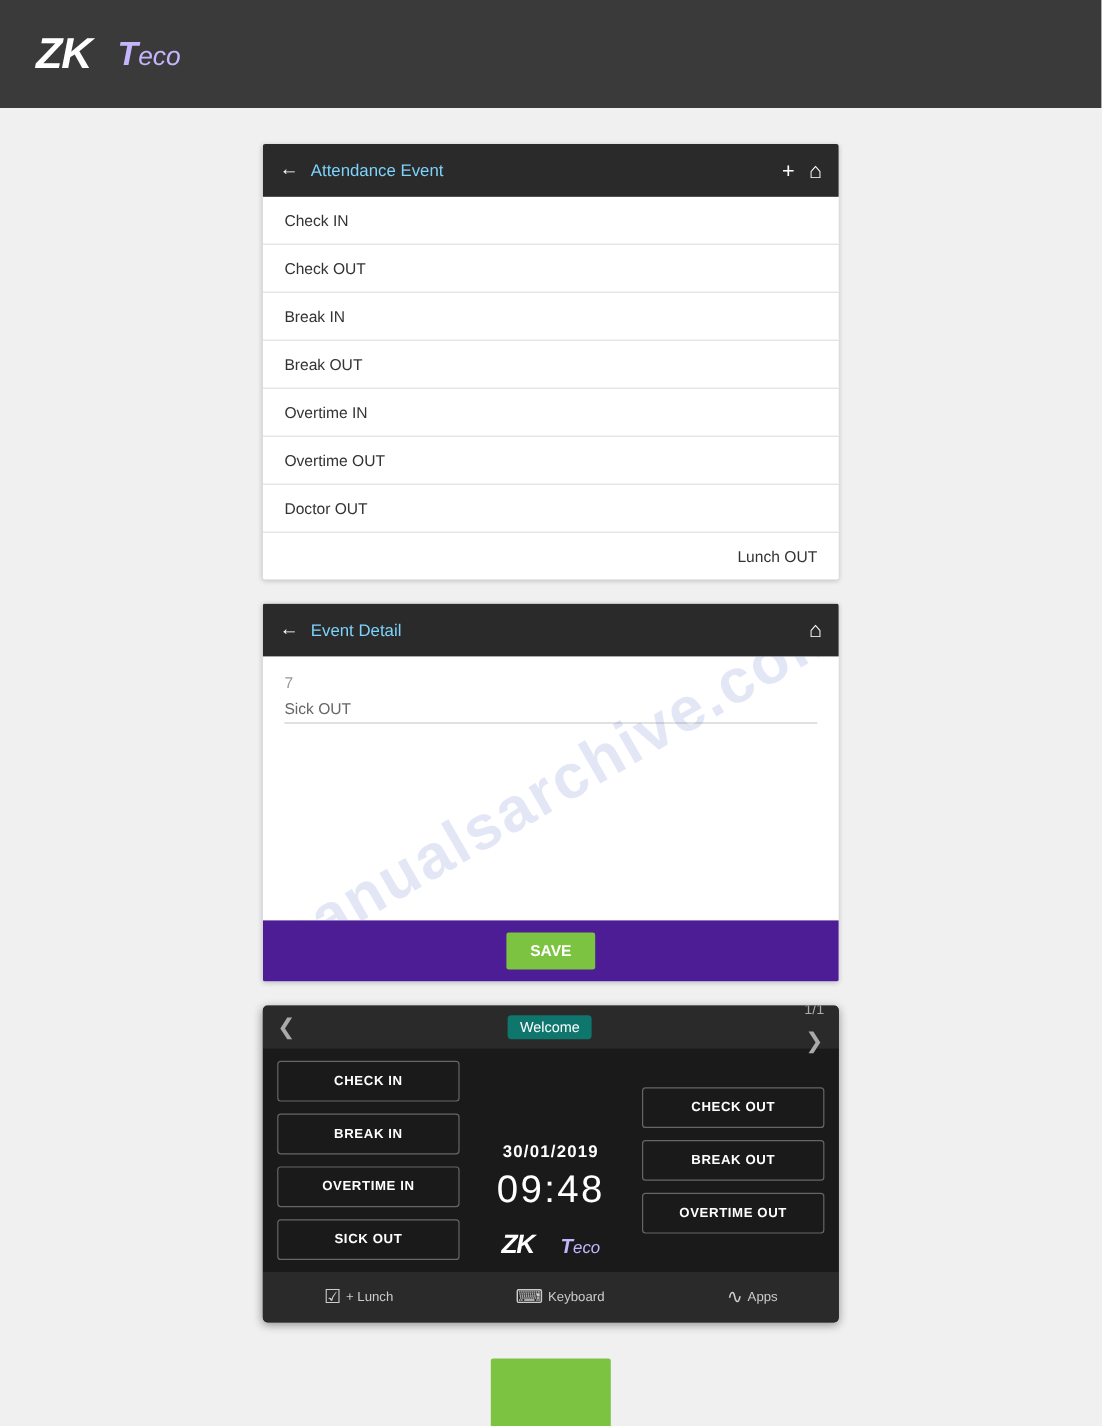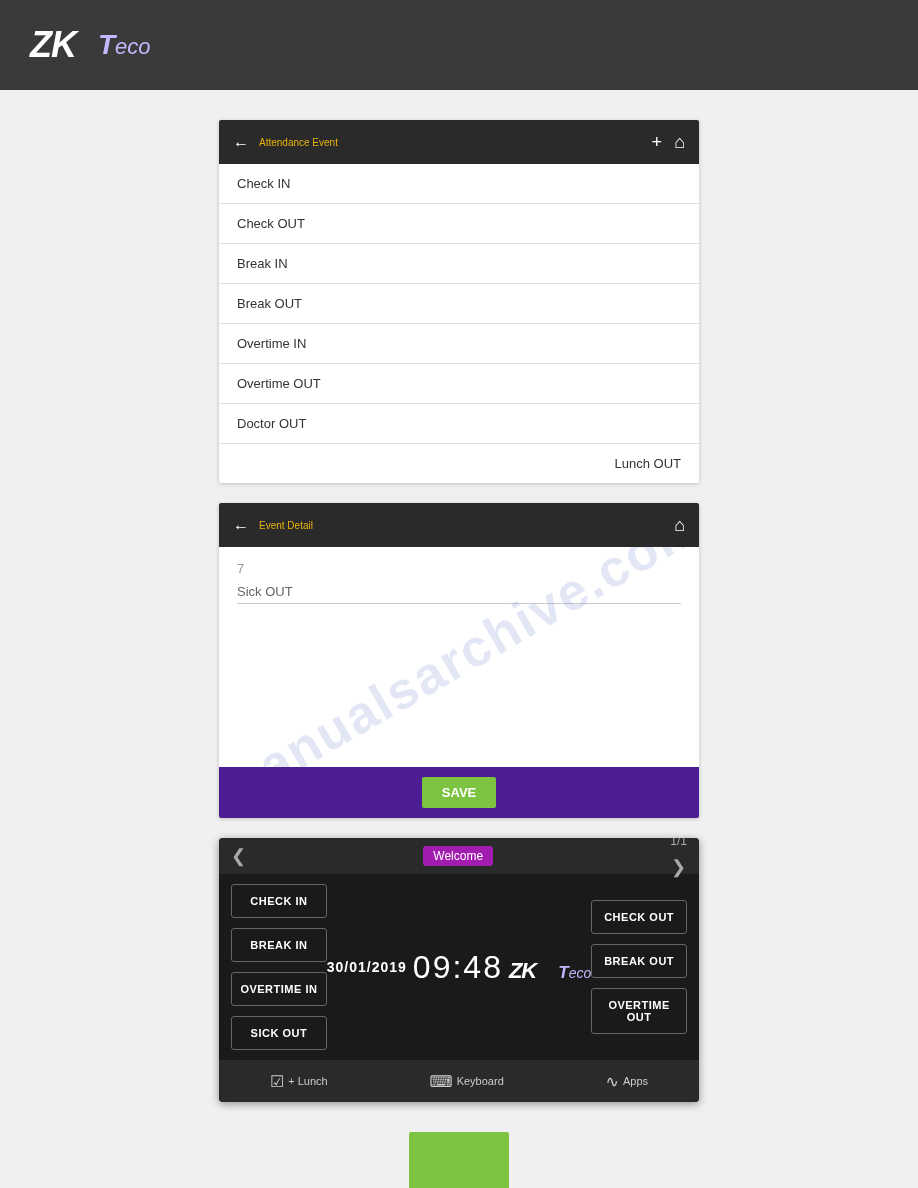--- a/index.html
+++ b/index.html
@@ -69,22 +69,22 @@
       display: flex;
       align-items: center;
       gap: 10px;
     }
     .panel-header-right {
       display: flex;
       align-items: center;
       gap: 12px;
     }
     .panel-title {
-      font-size: 10px;
-      color: #eab308;
+      font-size: 14px;
+      color: #7dd3fc;
       font-weight: normal;
     }
     .back-arrow {
       color: white;
       font-size: 16px;
       cursor: pointer;
     }
     .icon-btn {
       color: white;
       font-size: 18px;
@@ -182,21 +182,21 @@
       justify-content: space-between;
       padding: 6px 12px;
       height: 36px;
     }
     .device-topbar-left {
       color: #aaa;
       font-size: 18px;
       cursor: pointer;
     }
     .device-tab-welcome {
-      background: #a21caf;
+      background: #0f766e;
       color: white;
       font-size: 12px;
       padding: 3px 10px;
       border-radius: 3px;
     }
     .device-topbar-right {
       display: flex;
       align-items: center;
       gap: 8px;
       flex-direction: column;
@@ -219,23 +219,23 @@
       background: #1a1a1a;
     }
     .device-left-btns {
       display: flex;
       flex-direction: column;
       gap: 10px;
       justify-content: center;
     }
     .device-center {
       display: flex;
-      flex-direction: row;
-      align-items: center;
-      justify-content: flex-start;
+      flex-direction: column;
+      align-items: center;
+      justify-content: flex-end;
       gap: 6px;
     }
     .device-right-btns {
       display: flex;
       flex-direction: column;
       gap: 10px;
       justify-content: center;
     }
 
     .att-btn {

